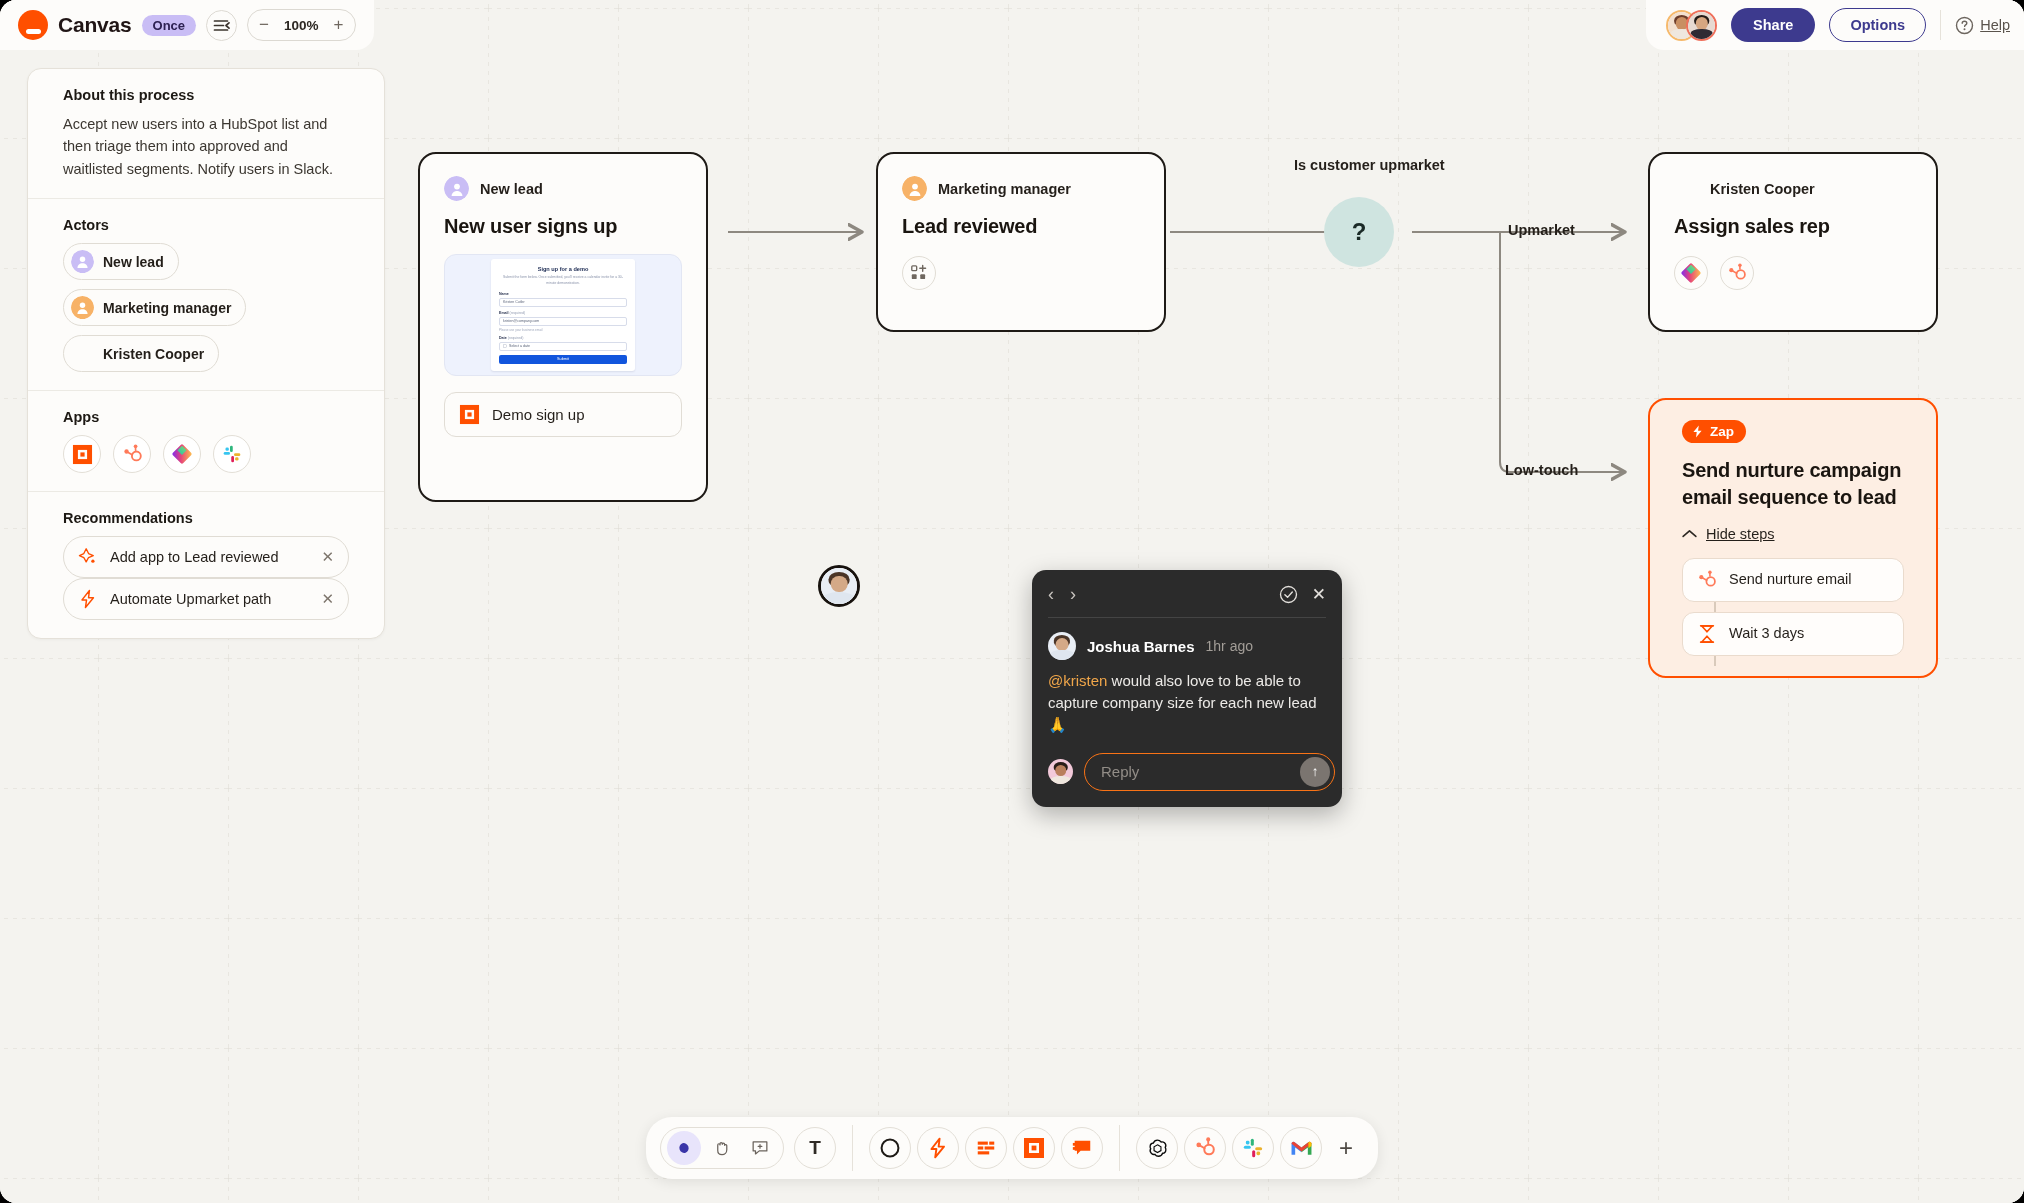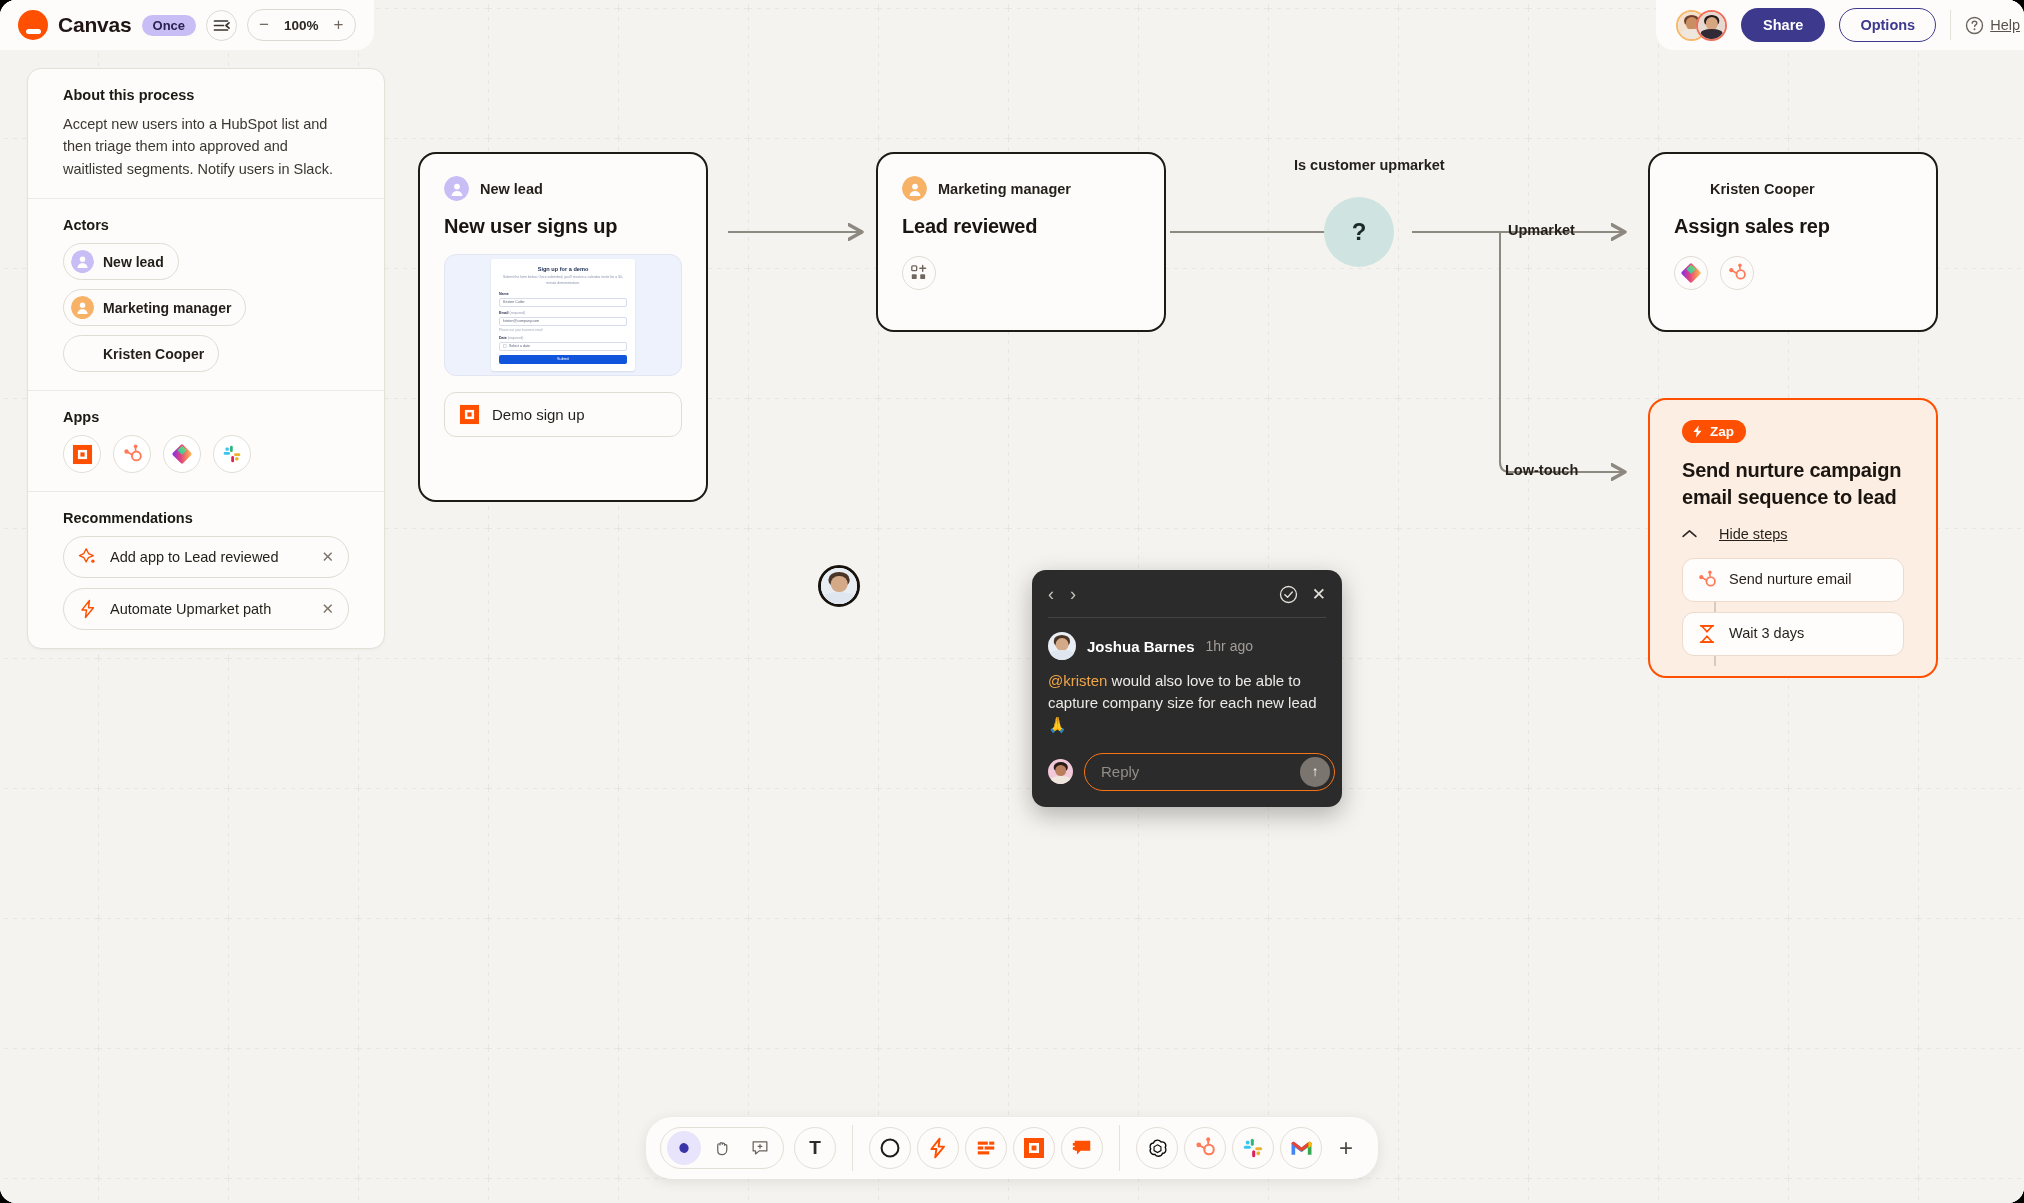--- a/index.html
+++ b/index.html
@@ -54,21 +54,21 @@
     pointer-events: auto;
   }
   .topbar-left {
     position:absolute; left:0; top:0;
     padding: 0 18px 0 18px;
     border-bottom-right-radius: 18px;
     gap: 10px;
   }
   .topbar-right {
     position:absolute; right:0; top:0;
-    padding: 0 4px 0 20px;
+    padding: 0 14px 0 20px;
     border-bottom-left-radius: 18px;
     gap: 14px;
   }
   .logo {
     width: 30px; height: 30px; border-radius: 50%;
     background: #ff4f00;
     display: flex; align-items: flex-end; justify-content: center;
     padding-bottom: 6px;
   }
   .logo i { display:block; width: 15px; height: 5px; background:#fff; border-radius: 3px; }
@@ -149,21 +149,21 @@
   .app-row { display: flex; gap: 12px; }
   .app-circle {
     width: 38px; height: 38px; border-radius: 50%;
     border: 1px solid #e3dfd7; background: #fff;
     display: flex; align-items: center; justify-content: center; cursor: pointer;
   }
   .rec {
     display: flex; align-items: center; gap: 12px;
     border: 1px solid #e0dcd4; border-radius: 22px;
     padding: 10px 14px; background: #fdfcfa;
-    margin-bottom: 10px; cursor: pointer;
+    cursor: pointer;
   }
   .rec:last-child { margin-bottom: 0; }
   .rec .lbl { flex: 1; font-size: 14.5px; color: #231e19; }
   .rec .x { color: #7d756c; font-size: 15px; cursor: pointer; }
 
   
   .node {
     position: absolute;
     background: #fdfcfa;
     border: 2.5px solid #1e1a16;
@@ -233,21 +233,21 @@
     border-radius: 18px;
     padding: 20px 32px;
     z-index: 10;
   }
   .zap-badge {
     display: inline-flex; align-items: center; gap: 6px;
     background: #ff4f00; color: #fff; border-radius: 12px;
     font-size: 13.5px; font-weight: 700; padding: 4px 12px 4px 9px;
   }
   .zap-title { font-size: 20px; font-weight: 700; color: #1a1510; line-height: 1.35; margin-top: 14px; letter-spacing: -.2px; }
-  .hide-steps { display: flex; align-items: center; gap: 22px; margin-top: 15px; cursor: pointer; }
+  .hide-steps { display: flex; align-items: center; gap: 9px; margin-top: 15px; cursor: pointer; }
   .hide-steps .t { font-size: 14.5px; color: #241f1a; text-decoration: underline; }
   .zstep {
     display: flex; align-items: center; gap: 12px;
     background: #fffdfb; border: 1px solid #eadbcd; border-radius: 12px;
     padding: 11px 14px; font-size: 14.5px; color: #241f1a;
     position: relative; cursor: pointer; line-height: 1.35;
   }
   .zsteps { margin-top: 16px; display: flex; flex-direction: column; gap: 10px; position: relative; }
   .zsteps .connector { position: absolute; left: 32px; width: 1.5px; background: #d9cabb; }
 

